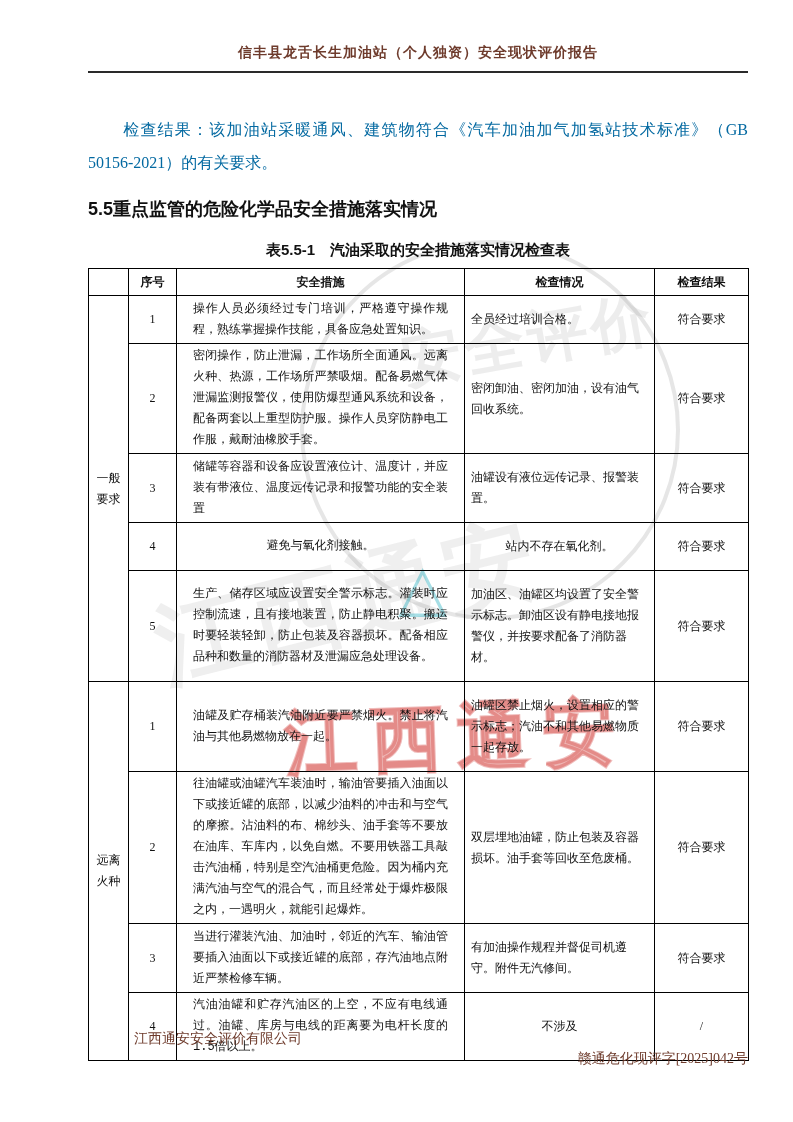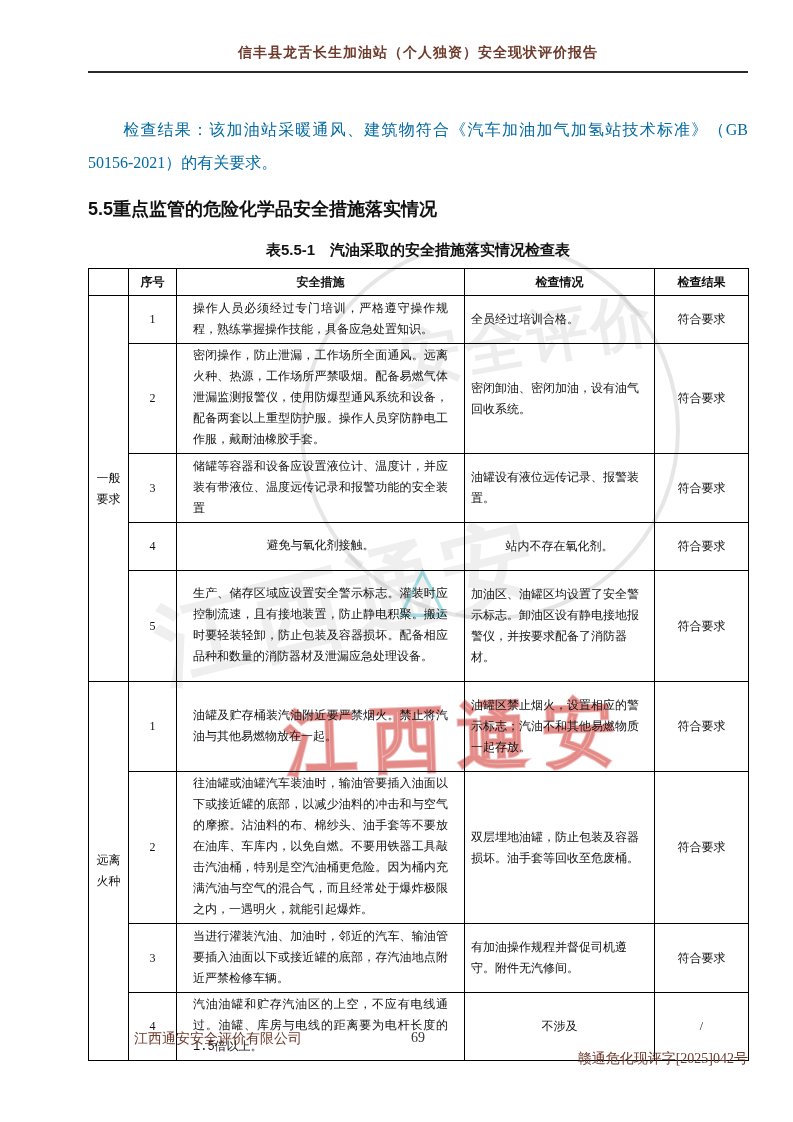--- a/index.html
+++ b/index.html
@@ -260,18 +260,17 @@
           <td class="measure">汽油油罐和贮存汽油区的上空，不应有电线通过。油罐、库房与电线的距离要为电杆长度的1.5倍以上。</td>
           <td class="check center">不涉及</td>
           <td class="result">/</td>
         </tr>
       </tbody>
     </table>
 
   </div>
 
   <div class="footer">
-    <span class="f-page">69</span>
     <span class="f-left">江西通安安全评价有限公司</span>
     <span class="f-right">赣通危化现评字[2025]042号</span>
   </div>
 
 </div>
 
 </body></html>

